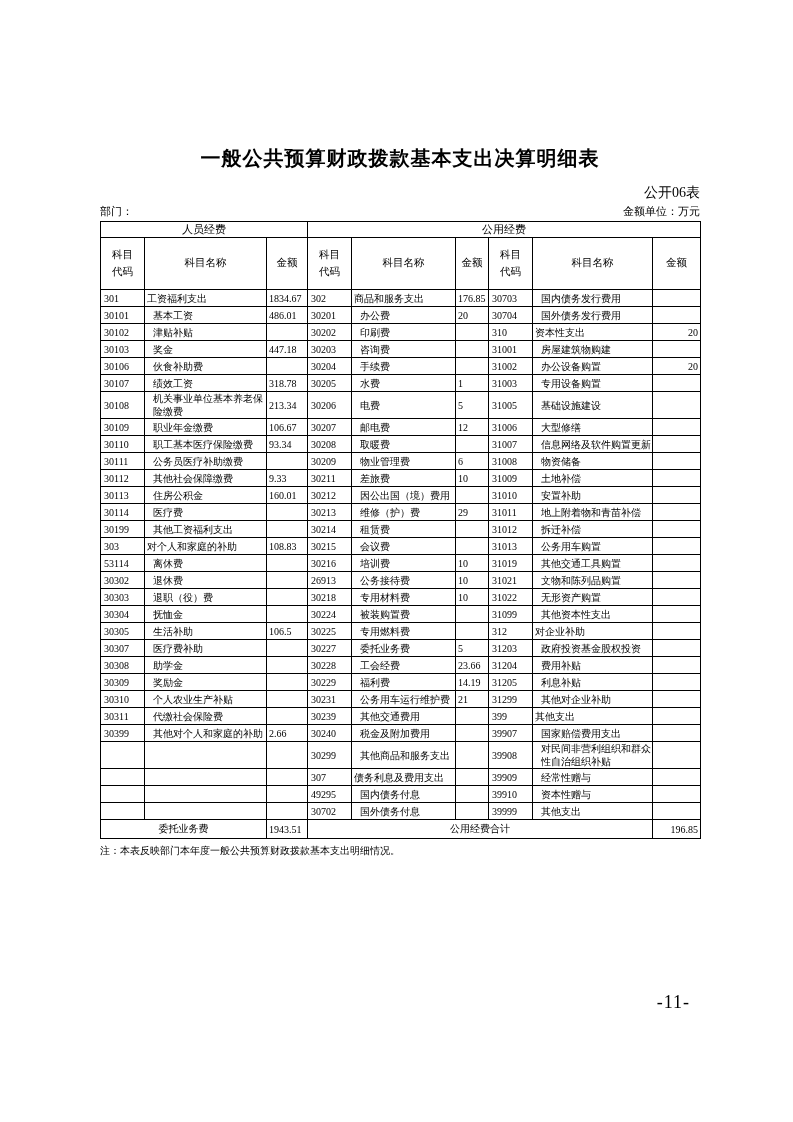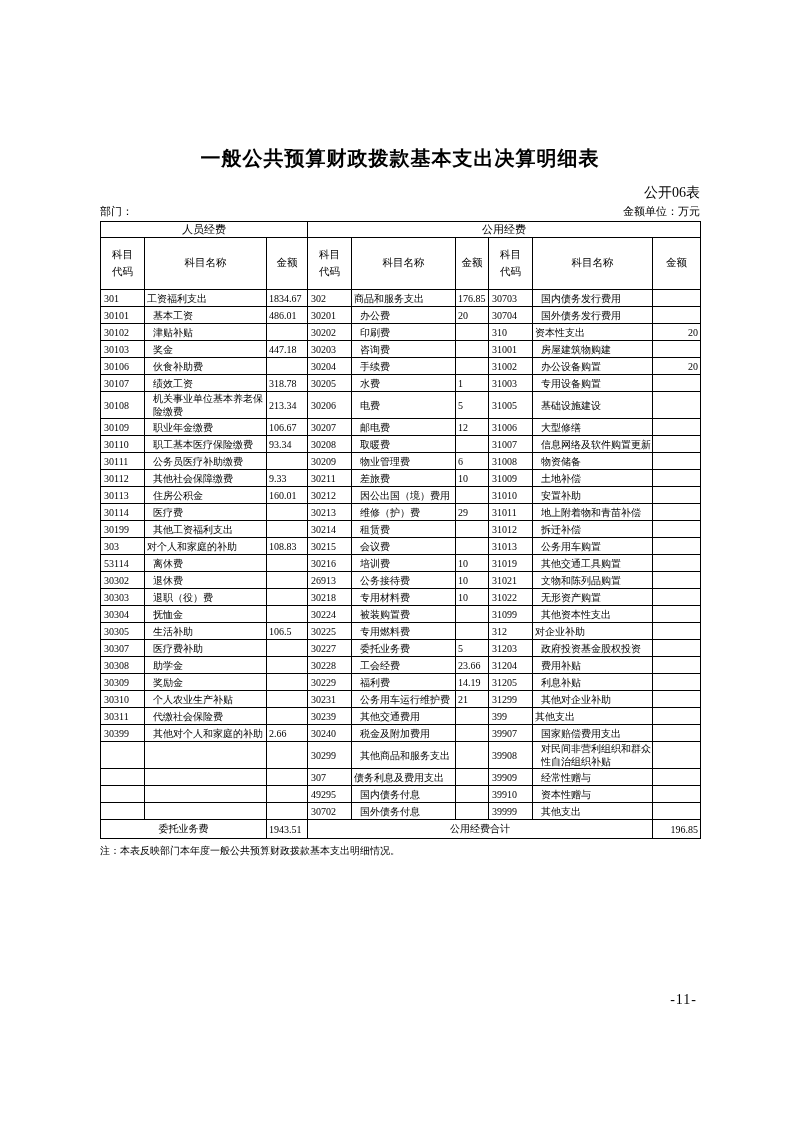--- a/index.html
+++ b/index.html
@@ -31,21 +31,21 @@
   tbody td { height:17px; line-height:1.3; padding:0 1px; }
   td.code { text-align:left; padding-left:3px; }
   td.name.cat { padding-left:2px; }
   td.name.sub { padding-left:8px; }
   td.amt { text-align:left; padding-left:2px; }
   td.amt-r { text-align:right; padding-right:2px; }
   .bold { font-weight:bold; }
   tfoot td { height:19px; font-size:10.5px; }
   tfoot td.flabel { text-align:center; }
   .note { font-size:10px; margin-top:5px; line-height:1.4; }
-  .page-num { position:absolute; right:96px; top:992px; font-size:14px; letter-spacing:1px; }
+  .page-num { position:absolute; right:103px; top:992px; font-size:18px; letter-spacing:1px; }
 </style>
 </head>
 <body>
 
 <div class="page">
   <div class="content">
     <h1 class="title">一般公共预算财政拨款基本支出决算明细表</h1>
     <div class="meta-right">公开06表</div>
     <div class="meta-row">
       <span>部门：</span>

